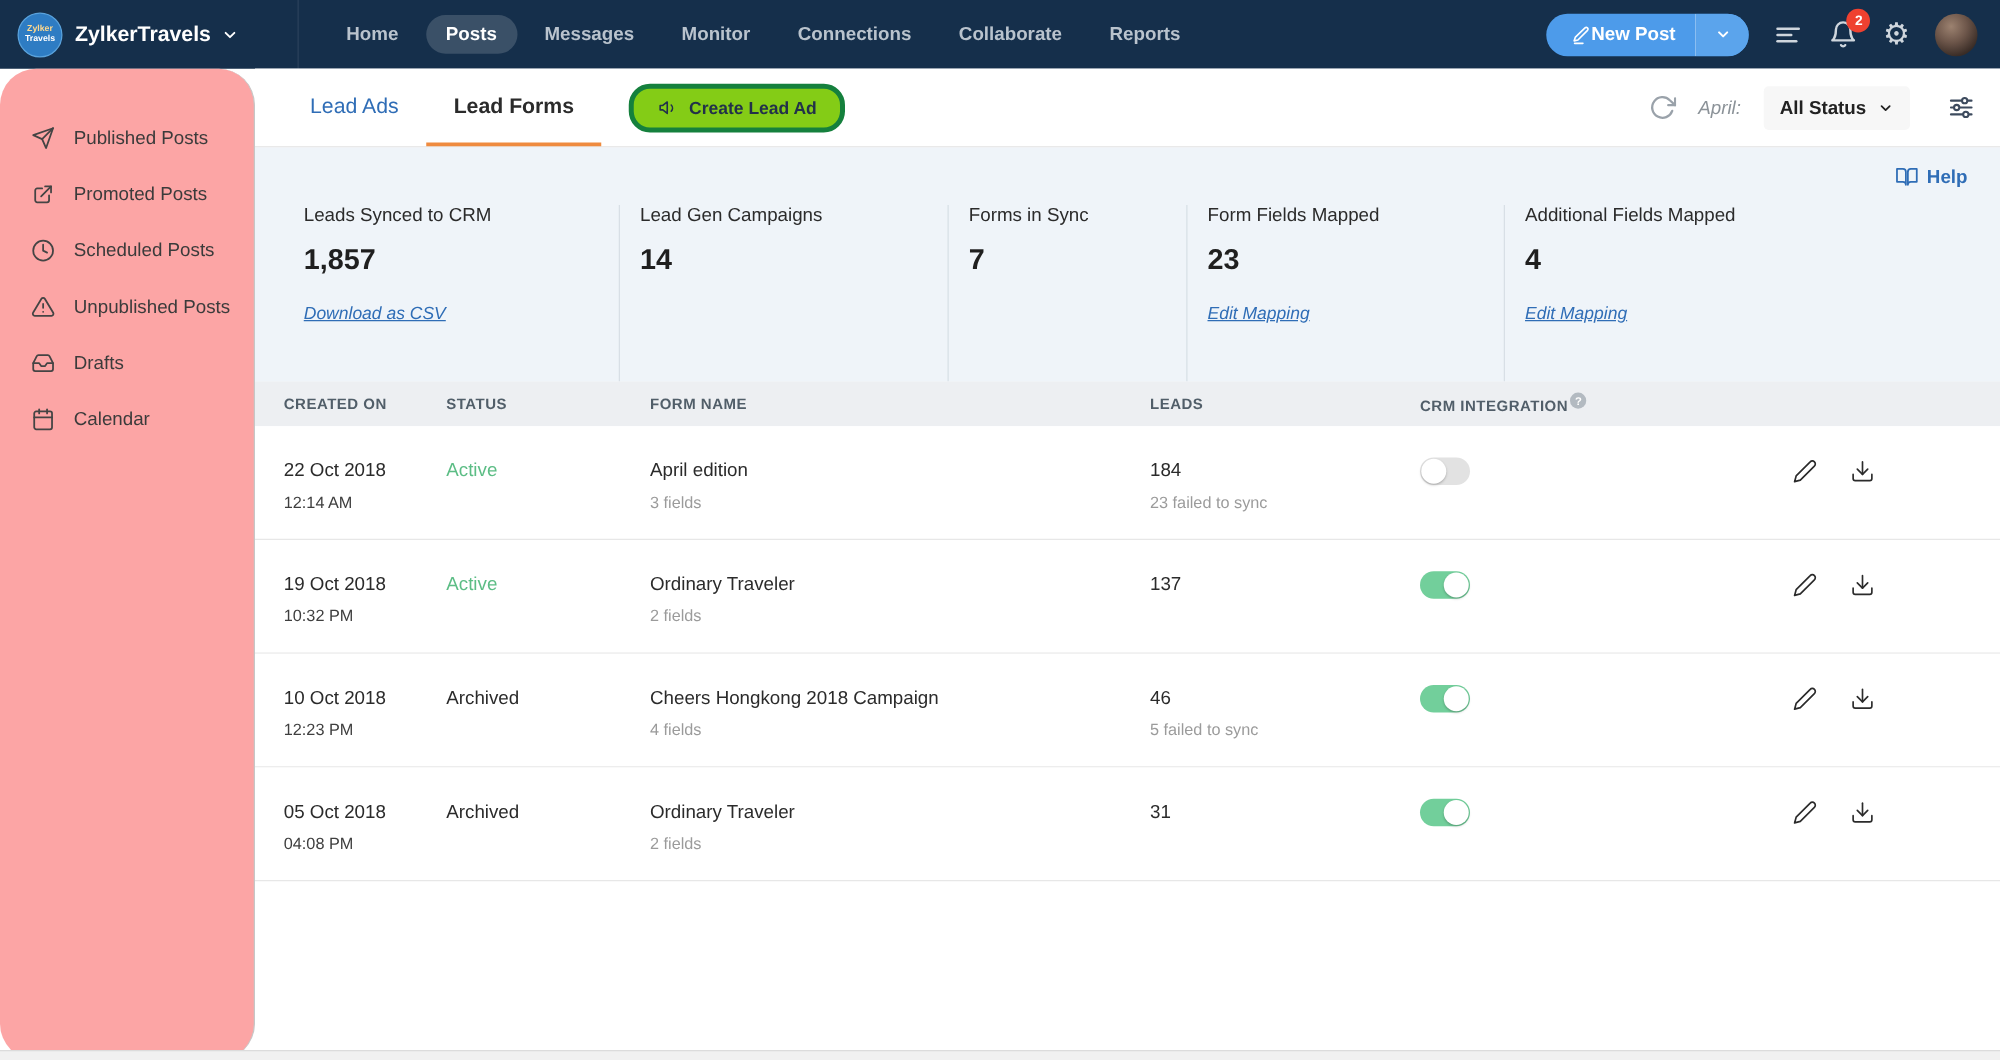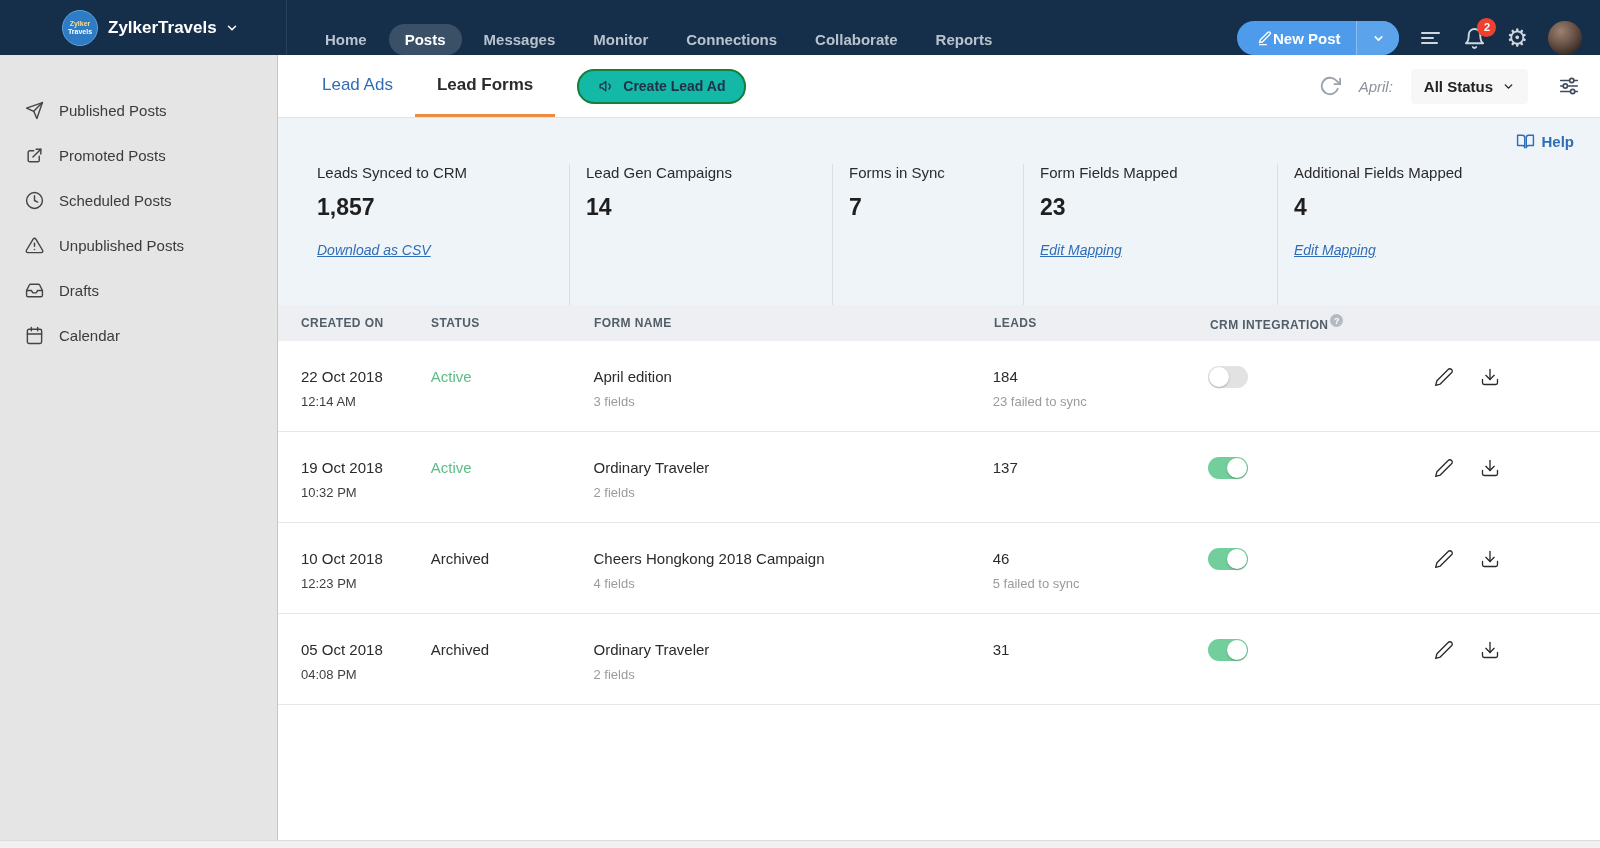--- a/index.html
+++ b/index.html
@@ -1,21 +1,21 @@
 <!DOCTYPE html>
 <html><head>
 <meta charset="utf-8">
 <style>
   * { margin:0; padding:0; box-sizing:border-box; }
   html,body { width:1600px; height:848px; overflow:hidden; background:#fff;
     font-family:"Liberation Sans","DejaVu Sans",sans-serif; }
   .app { width:1600px; height:848px; display:flex; flex-direction:column; position:relative; }
 
   
-  .topbar { height:55px; background:#152f4b; display:flex; align-items:flex-end; flex-shrink:0;padding-left:48px; }
+  .topbar { height:55px; background:#152f4b; display:flex; align-items:center; flex-shrink:0; }
   .brand { width:239px; height:100%; display:flex; align-items:center; padding-left:14px;
     border-right:1px solid rgba(255,255,255,.09); cursor:pointer; }
   .logo { width:36px; height:36px; border-radius:50%; background:#2e7cc3; color:#fff;
     display:flex; flex-direction:column; align-items:center; justify-content:center;
     font-size:7px; font-weight:bold; line-height:8px; flex-shrink:0; border:1px solid #5aa3dd; }
   .logo .l1 { color:#ffd98e; }
   .brand-name { color:#fff; font-size:17px; font-weight:bold; margin-left:10px; }
   .brand svg { margin-left:8px; }
   .topnav { display:flex; align-items:center; margin-left:22px; gap:6px; }
   .nav-item { color:#b9c3cd; font-size:15px; font-weight:bold; padding:7px 16px; border-radius:17px; cursor:pointer; }
@@ -28,36 +28,36 @@
   .new-post-split { width:42px; height:100%; background:#5ba4ec; display:flex; align-items:center; justify-content:center; }
   .icon-btn { display:flex; align-items:center; justify-content:center; position:relative; cursor:pointer; }
   .badge { position:absolute; top:-9px; right:-10px; background:#ef4130; color:#fff; font-size:11px;
     font-weight:bold; min-width:19px; height:19px; border-radius:10px; display:flex; align-items:center; justify-content:center; padding:0 4px; }
   .gear { font-size:24px; color:#cfd6dd; line-height:1; }
   .avatar { width:34px; height:34px; border-radius:50%;
     background:radial-gradient(circle at 38% 30%, #9c8270 0%, #6d564a 40%, #3a2d27 75%, #241c18 100%); }
 
   
   .main { flex:1; display:flex; min-height:0; }
-  .sidebar { width:278px; background:#e5e5e5; border-right:1px solid #c6c6c6; padding-top:33px; flex-shrink:0; }
+  .sidebar { width:204px; background:#fca5a5; border-right:1px solid #c6c6c6; padding-top:33px; flex-shrink:0;border-radius:29px; }
   .side-item { height:45px; display:flex; align-items:center; gap:15px; padding-left:21px;
     font-size:15px; color:#3b3b3b; cursor:pointer; border-left:4px solid transparent; }
   .side-item svg { flex-shrink:0; }
   .side-item.selected { background:#f1efed; border-left:4px solid #ef8b3f; font-weight:bold; }
 
   .content { flex:1; display:flex; flex-direction:column; min-width:0; background:#fff; }
 
   
   .content-header { height:63px; display:flex; align-items:stretch; border-bottom:1px solid #e2e2e2; flex-shrink:0; background:#fff; }
   .tabs { display:flex; margin-left:22px; }
   .tab { display:flex; align-items:center; padding:0 22px; font-size:17px; color:#2f6db6;
     cursor:pointer; border-bottom:3px solid transparent; }
   .tab.active { color:#2b2b2b; font-weight:bold; border-bottom:3px solid #ef8b3f; }
   .create-btn { display:flex; align-items:center; gap:8px; align-self:center; margin-left:22px;
-    border:2px solid #15803d; border-radius:17px; background:#14b8a6; padding:7px 19px;
+    border:4px solid #15803d; border-radius:17px; background:#84cc16; padding:7px 19px;
     font-size:14px; font-weight:bold; color:#22314a; cursor:pointer; font-family:inherit; }
   .header-right { margin-left:auto; display:flex; align-items:center; gap:18px; padding-right:20px; }
   .status-label { font-style:italic; color:#8b9298; font-size:15px; }
   .status-dd { display:flex; align-items:center; gap:9px; background:#f7f7f7; border-radius:4px;
     padding:9px 13px; font-size:15px; font-weight:bold; color:#222; cursor:pointer; }
   .filter-btn { margin-left:12px; }
 
   
   .stats-panel { height:187px; background:#eff4f9; position:relative; flex-shrink:0; }
   .help-link { position:absolute; top:14px; right:26px; display:flex; align-items:center; gap:6px;

